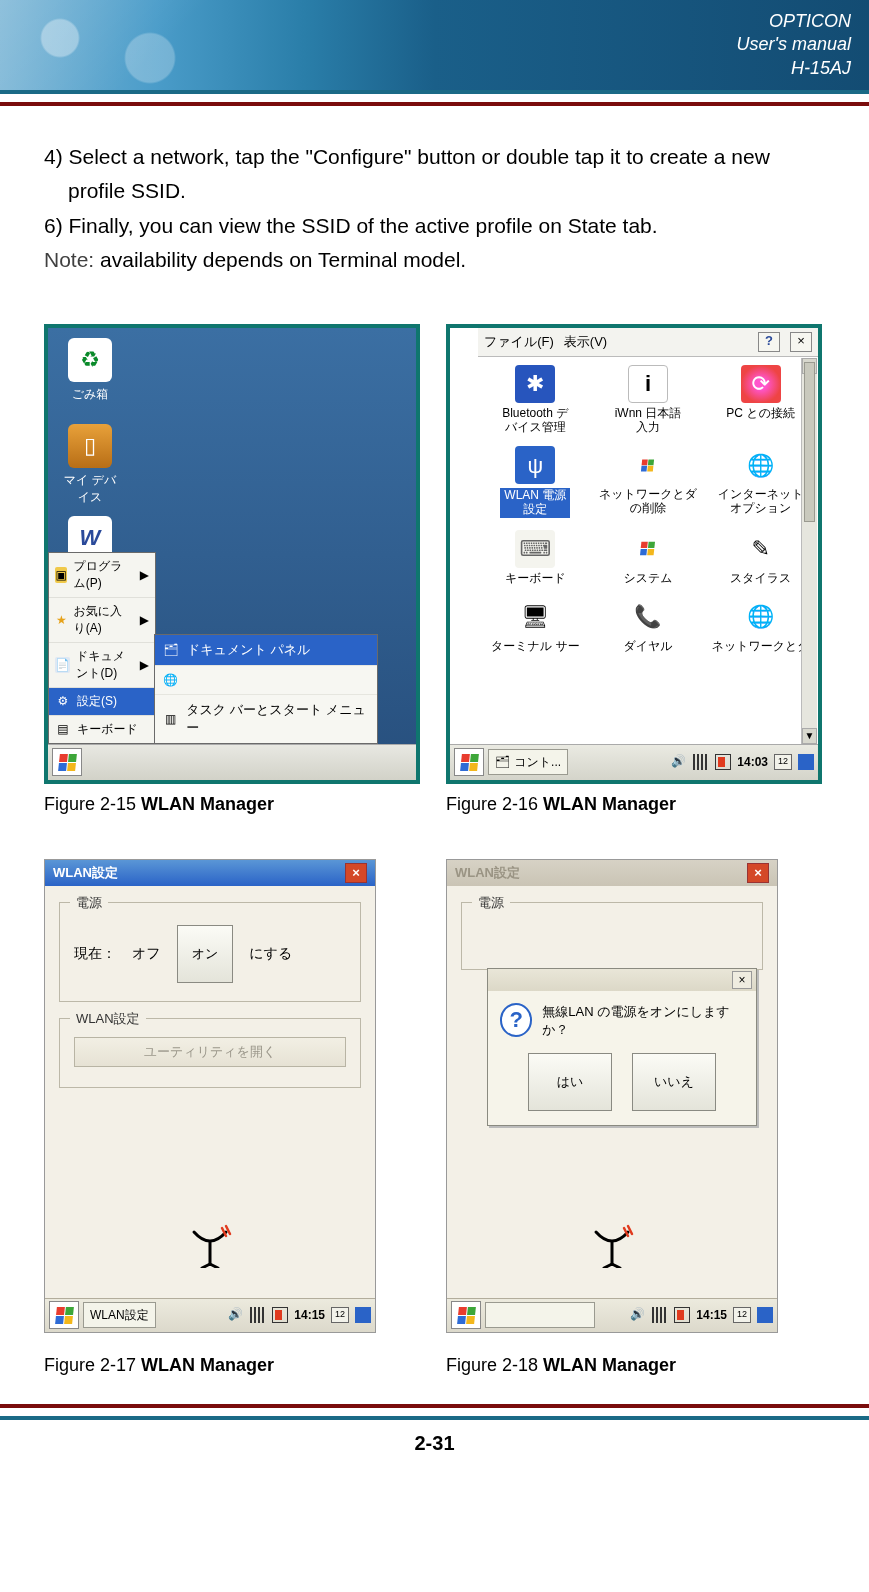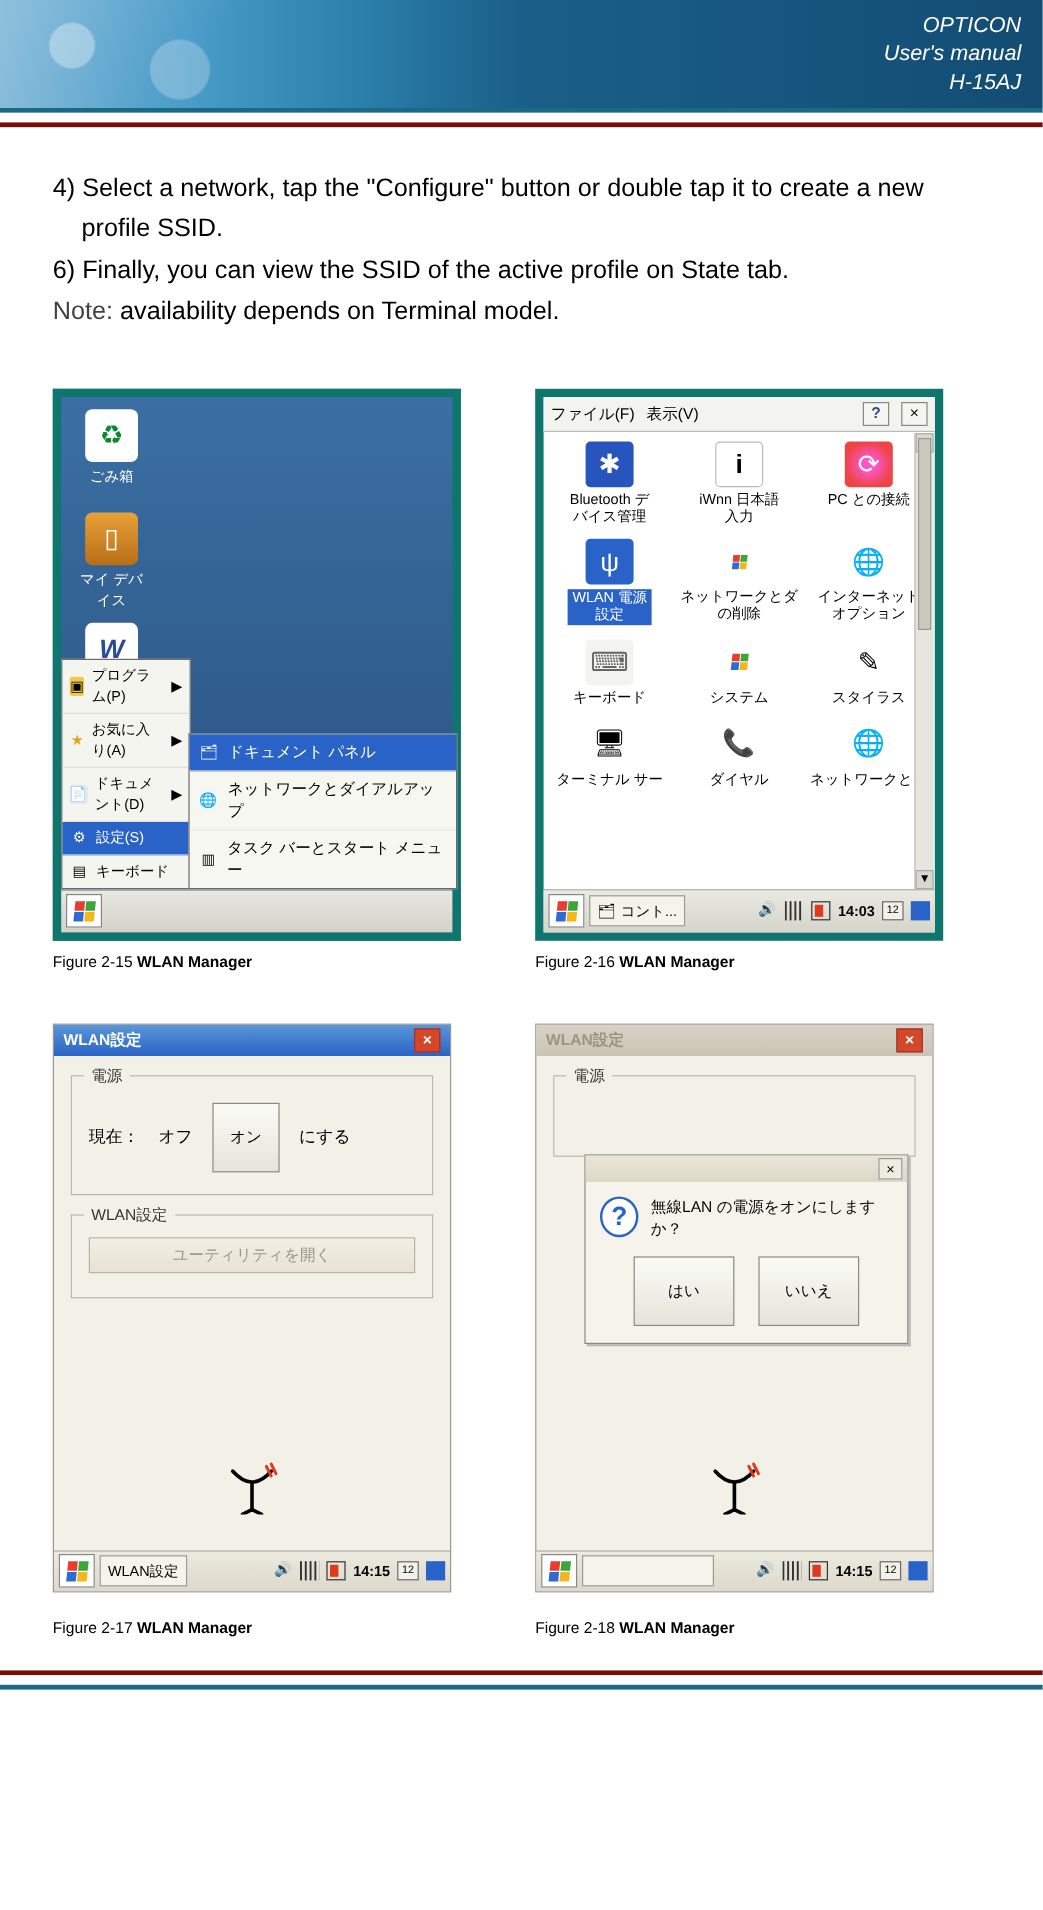--- a/index.html
+++ b/index.html
@@ -35,25 +35,25 @@
   .rule-maroon { height: 4px; background: #7a0c0c; }
 
   .content { padding: 36px 44px 20px 44px; font-size: 21px; line-height: 1.45; }
   .content p { margin-bottom: 4px; }
   .indent { padding-left: 24px; }
   .note-red { color: #404040; font-weight: normal; }
 
   .figs { padding: 0 44px; }
   .fig-row { display: flex; gap: 70px; margin-top: 24px; }
   .fig-col { flex: 0 0 auto; width: 332px; }
-  .fig-caption { font-size: 13px; margin-top: 10px; }
+  .fig-caption { font-size: 18px; margin-top: 10px; }
   .fig-caption .bold { font-weight: bold; }
 
   
-  .shot { width: 340px; height: 460px; border: 7px solid #0f766e; background: #316191; position: relative; font-size: 12px; }
+  .shot { width: 376px; height: 460px; border: 4px solid #0f766e; background: #316191; position: relative; font-size: 12px; padding-left: 28px; }
   .shot-a .desktop {
     position: absolute; inset: 0;
     background: linear-gradient(#3b6fa3, #274f7d);
   }
   .desk-icon { position: absolute; left: 12px; width: 60px; text-align: center; color: #fff; }
   .desk-icon .ic {
     width: 44px; height: 44px; margin: 0 auto 4px; border-radius: 6px;
     display: flex; align-items: center; justify-content: center; font-size: 22px;
   }
   .ic.recycle { background: #fff; color: #0a8a2a; }
@@ -235,21 +235,20 @@
             </div>
           </div>
 
           <div class="submenu">
             <div class="sub-item sel">
               <span class="sm-ic">🗂</span>
               <span>ドキュメント パネル</span>
             </div>
             <div class="sub-item">
               <span class="sm-ic">🌐</span>
-              <span>ネットワークとダイアルアップ</span>
             </div>
             <div class="sub-item">
               <span class="sm-ic">▥</span>
               <span>タスク バーとスタート メニュー</span>
             </div>
           </div>
 
           <div class="taskbar-a">
             <div class="start-btn">
               <div class="winflag">
@@ -500,14 +499,15 @@
         </div>
       </div>
     </div>
   </div>
 
   <div class="footer-rules">
     <div class="rule-maroon"></div>
     <div class="rule-gap"></div>
     <div class="rule-teal"></div>
   </div>
+  <div class="page-num">2-31</div>
 
 </div>
 
 </body></html>

